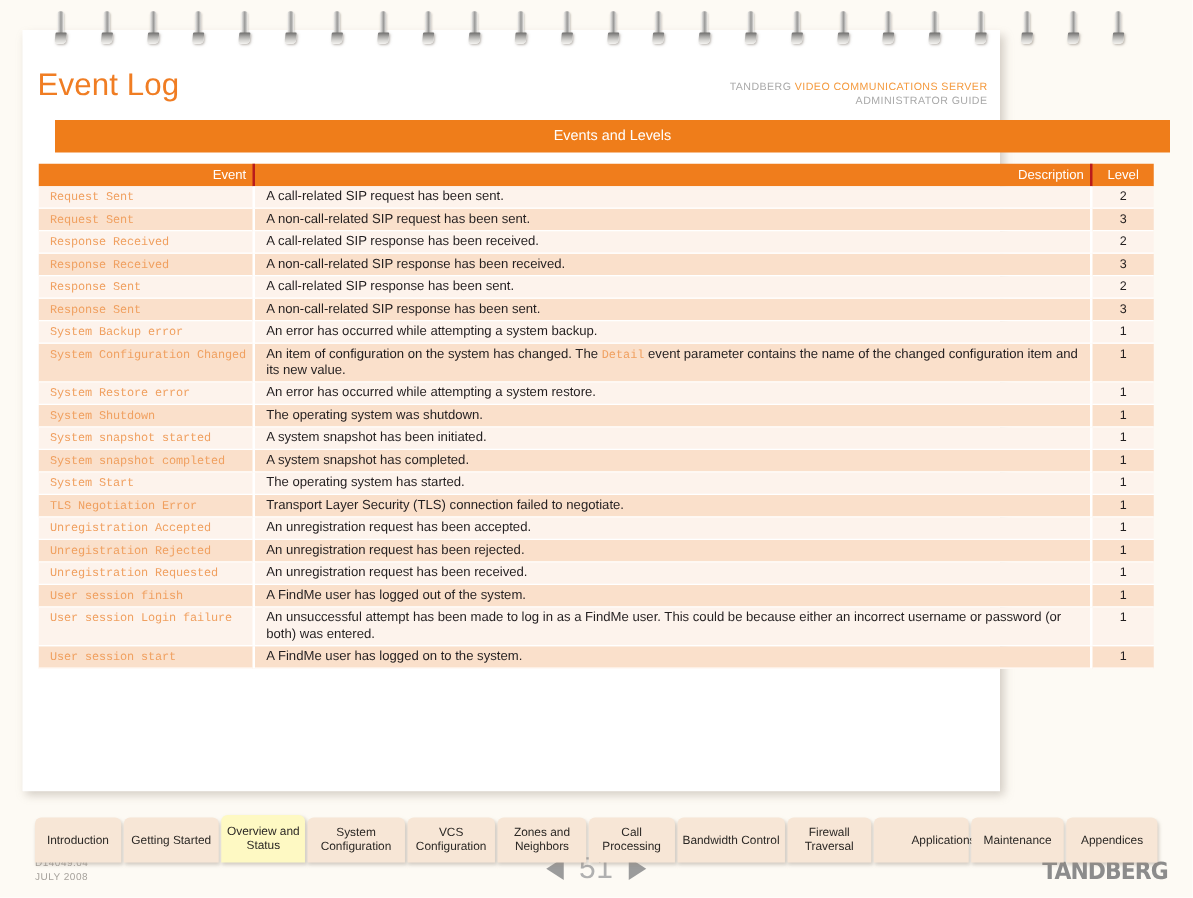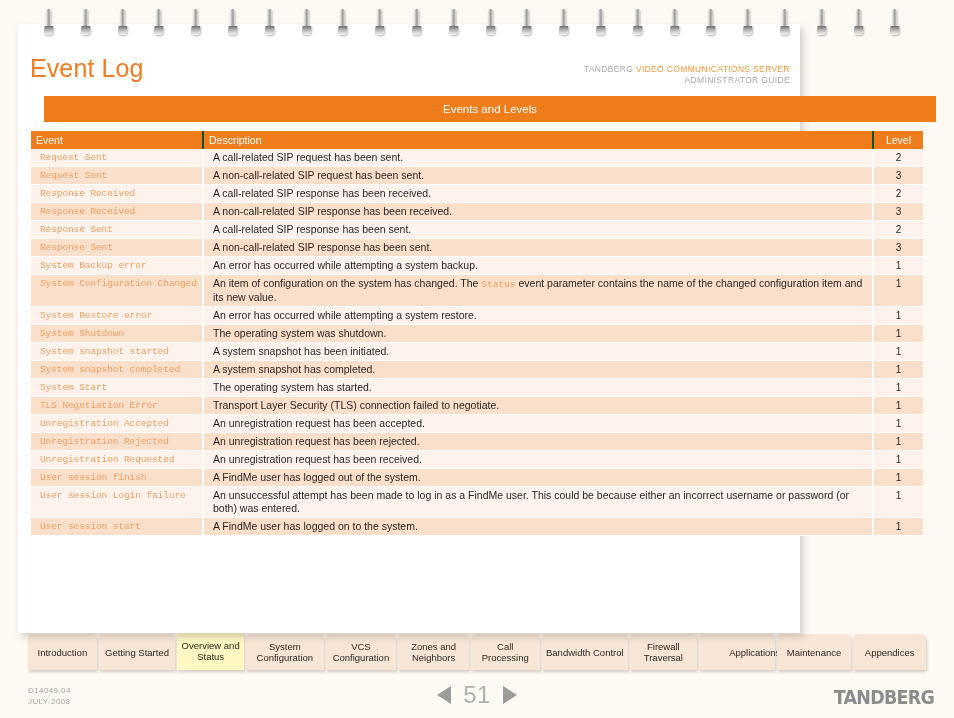--- a/index.html
+++ b/index.html
@@ -118,23 +118,23 @@
   }
   #events-table col.c-event { width: 172px; }
   #events-table col.c-desc  { width: 670px; }
   #events-table col.c-level { width: 50px; }
 
   #events-table thead th {
     background: #f07d1c;
     color: #ffffff;
     font-weight: normal;
     font-size: 10.5px;
-    text-align: left;
+    text-align: right;
     padding: 3px 5px;
-    border-right: 2px solid #14532d;
+    border-right: 2px solid #b91c1c;
     height: 12px;
   }
   #events-table thead th.th-level { text-align: center; border-right: none; }
 
   #events-table tbody td {
     padding: 2px 9px;
     vertical-align: top;
     border-right: 2px solid #ffffff;
     border-bottom: 1px solid #ffffff;
     color: #231f20;
@@ -157,21 +157,21 @@
   .inline-code {
     font-family: "Liberation Mono", monospace;
     font-size: 9.5px;
     color: #f0a060;
   }
 
   
   #tab-bar {
     position: absolute;
     left: 28px;
-    top: 634px;
+    top: 654px;
     width: 900px;
     height: 38px;
     display: flex;
     align-items: flex-start;
     z-index: 5;
   }
   .nav-tab {
     position: relative;
     height: 36px;
     background: #f7e6d6;
@@ -402,21 +402,21 @@
           <td class="td-desc">A non-call-related SIP response has been sent.</td>
           <td class="td-level">3</td>
         </tr>
         <tr class="r-odd">
           <td class="td-event">System Backup error</td>
           <td class="td-desc">An error has occurred while attempting a system backup.</td>
           <td class="td-level">1</td>
         </tr>
         <tr class="r-even">
           <td class="td-event">System Configuration Changed</td>
-          <td class="td-desc"><span>An item of configuration on the system has changed.  The </span><span class="inline-code">Status</span><span> event parameter contains the name of the changed configuration item and its new value.</span></td>
+          <td class="td-desc"><span>An item of configuration on the system has changed.  The </span><span class="inline-code">Detail</span><span> event parameter contains the name of the changed configuration item and its new value.</span></td>
           <td class="td-level">1</td>
         </tr>
         <tr class="r-odd">
           <td class="td-event">System Restore error</td>
           <td class="td-desc">An error has occurred while attempting a system restore.</td>
           <td class="td-level">1</td>
         </tr>
         <tr class="r-even">
           <td class="td-event">System Shutdown</td>
           <td class="td-desc">The operating system was shutdown.</td>

